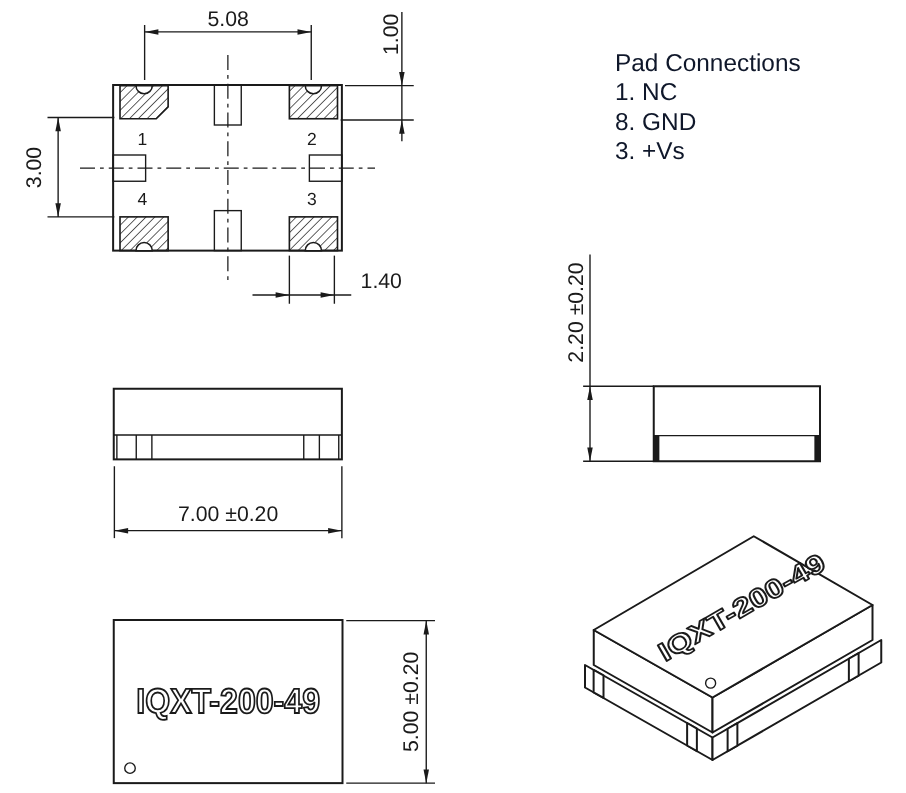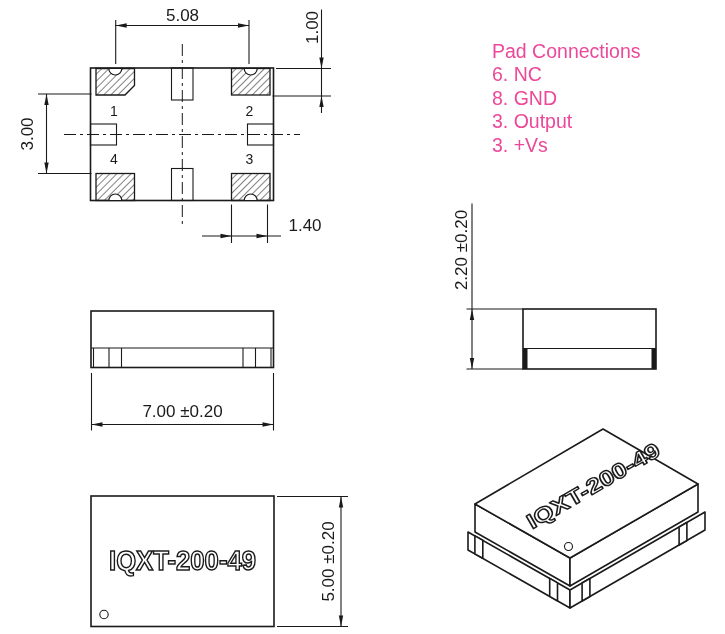--- a/index.html
+++ b/index.html
@@ -3,21 +3,21 @@
 <meta charset="utf-8">
 <style>
   html,body { margin:0; padding:0; background:#fff; }
   .canvas {
     position:relative; width:725px; height:634px; background:#ffffff;
     font-family:"Liberation Sans", sans-serif; overflow:hidden;
   }
   .drawing-svg { position:absolute; left:0; top:0; }
   .pad-connections {
     position:absolute; left:492px; top:40px;
-    font-size:19.5px; line-height:23.4px; color:#ec4899; white-space:nowrap;
+    font-size:19.5px; line-height:23.4px; color:#0f172a; white-space:nowrap;
   }
   
   text { font-family:"Liberation Sans", sans-serif; fill:#1a1a1a; }
   .dim-text { font-size:17px; }
   .pad-num  { font-size:14px; }
   .mark-text { font-size:28px; font-weight:bold; fill:#ffffff; stroke:#1a1a1a; stroke-width:1.5px; }
   .iso-text  { font-size:21px; font-weight:bold; fill:#ffffff; stroke:#1a1a1a; stroke-width:1.4px; }
   .thin  { stroke:#1a1a1a; stroke-width:1.1; fill:none; }
   .thick { stroke:#1a1a1a; stroke-width:1.6; fill:none; }
   .thick-white { stroke:#1a1a1a; stroke-width:1.6; fill:#ffffff; }
@@ -162,19 +162,18 @@
       <path class="thick-white" d="M570,558 L698,484 L698,512 L570,586 Z"></path>
       <path class="thick-white" d="M603,429 L698,484 L570,558 L475,504 Z"></path>
 
       <text class="iso-text" transform="translate(597,492) rotate(-30)" text-anchor="middle" textLength="150" lengthAdjust="spacingAndGlyphs">IQXT-200-49</text>
       <circle class="thin" cx="568.5" cy="546.5" r="4"></circle>
     </g>
   </svg>
 
   <div class="pad-connections">
     <div>Pad Connections</div>
-    <div>6. NC</div>
+    <div>1. NC</div>
     <div>8. GND</div>
-    <div>3. Output</div>
     <div>3. +Vs</div>
   </div>
 
 </div>
 
 </body></html>

